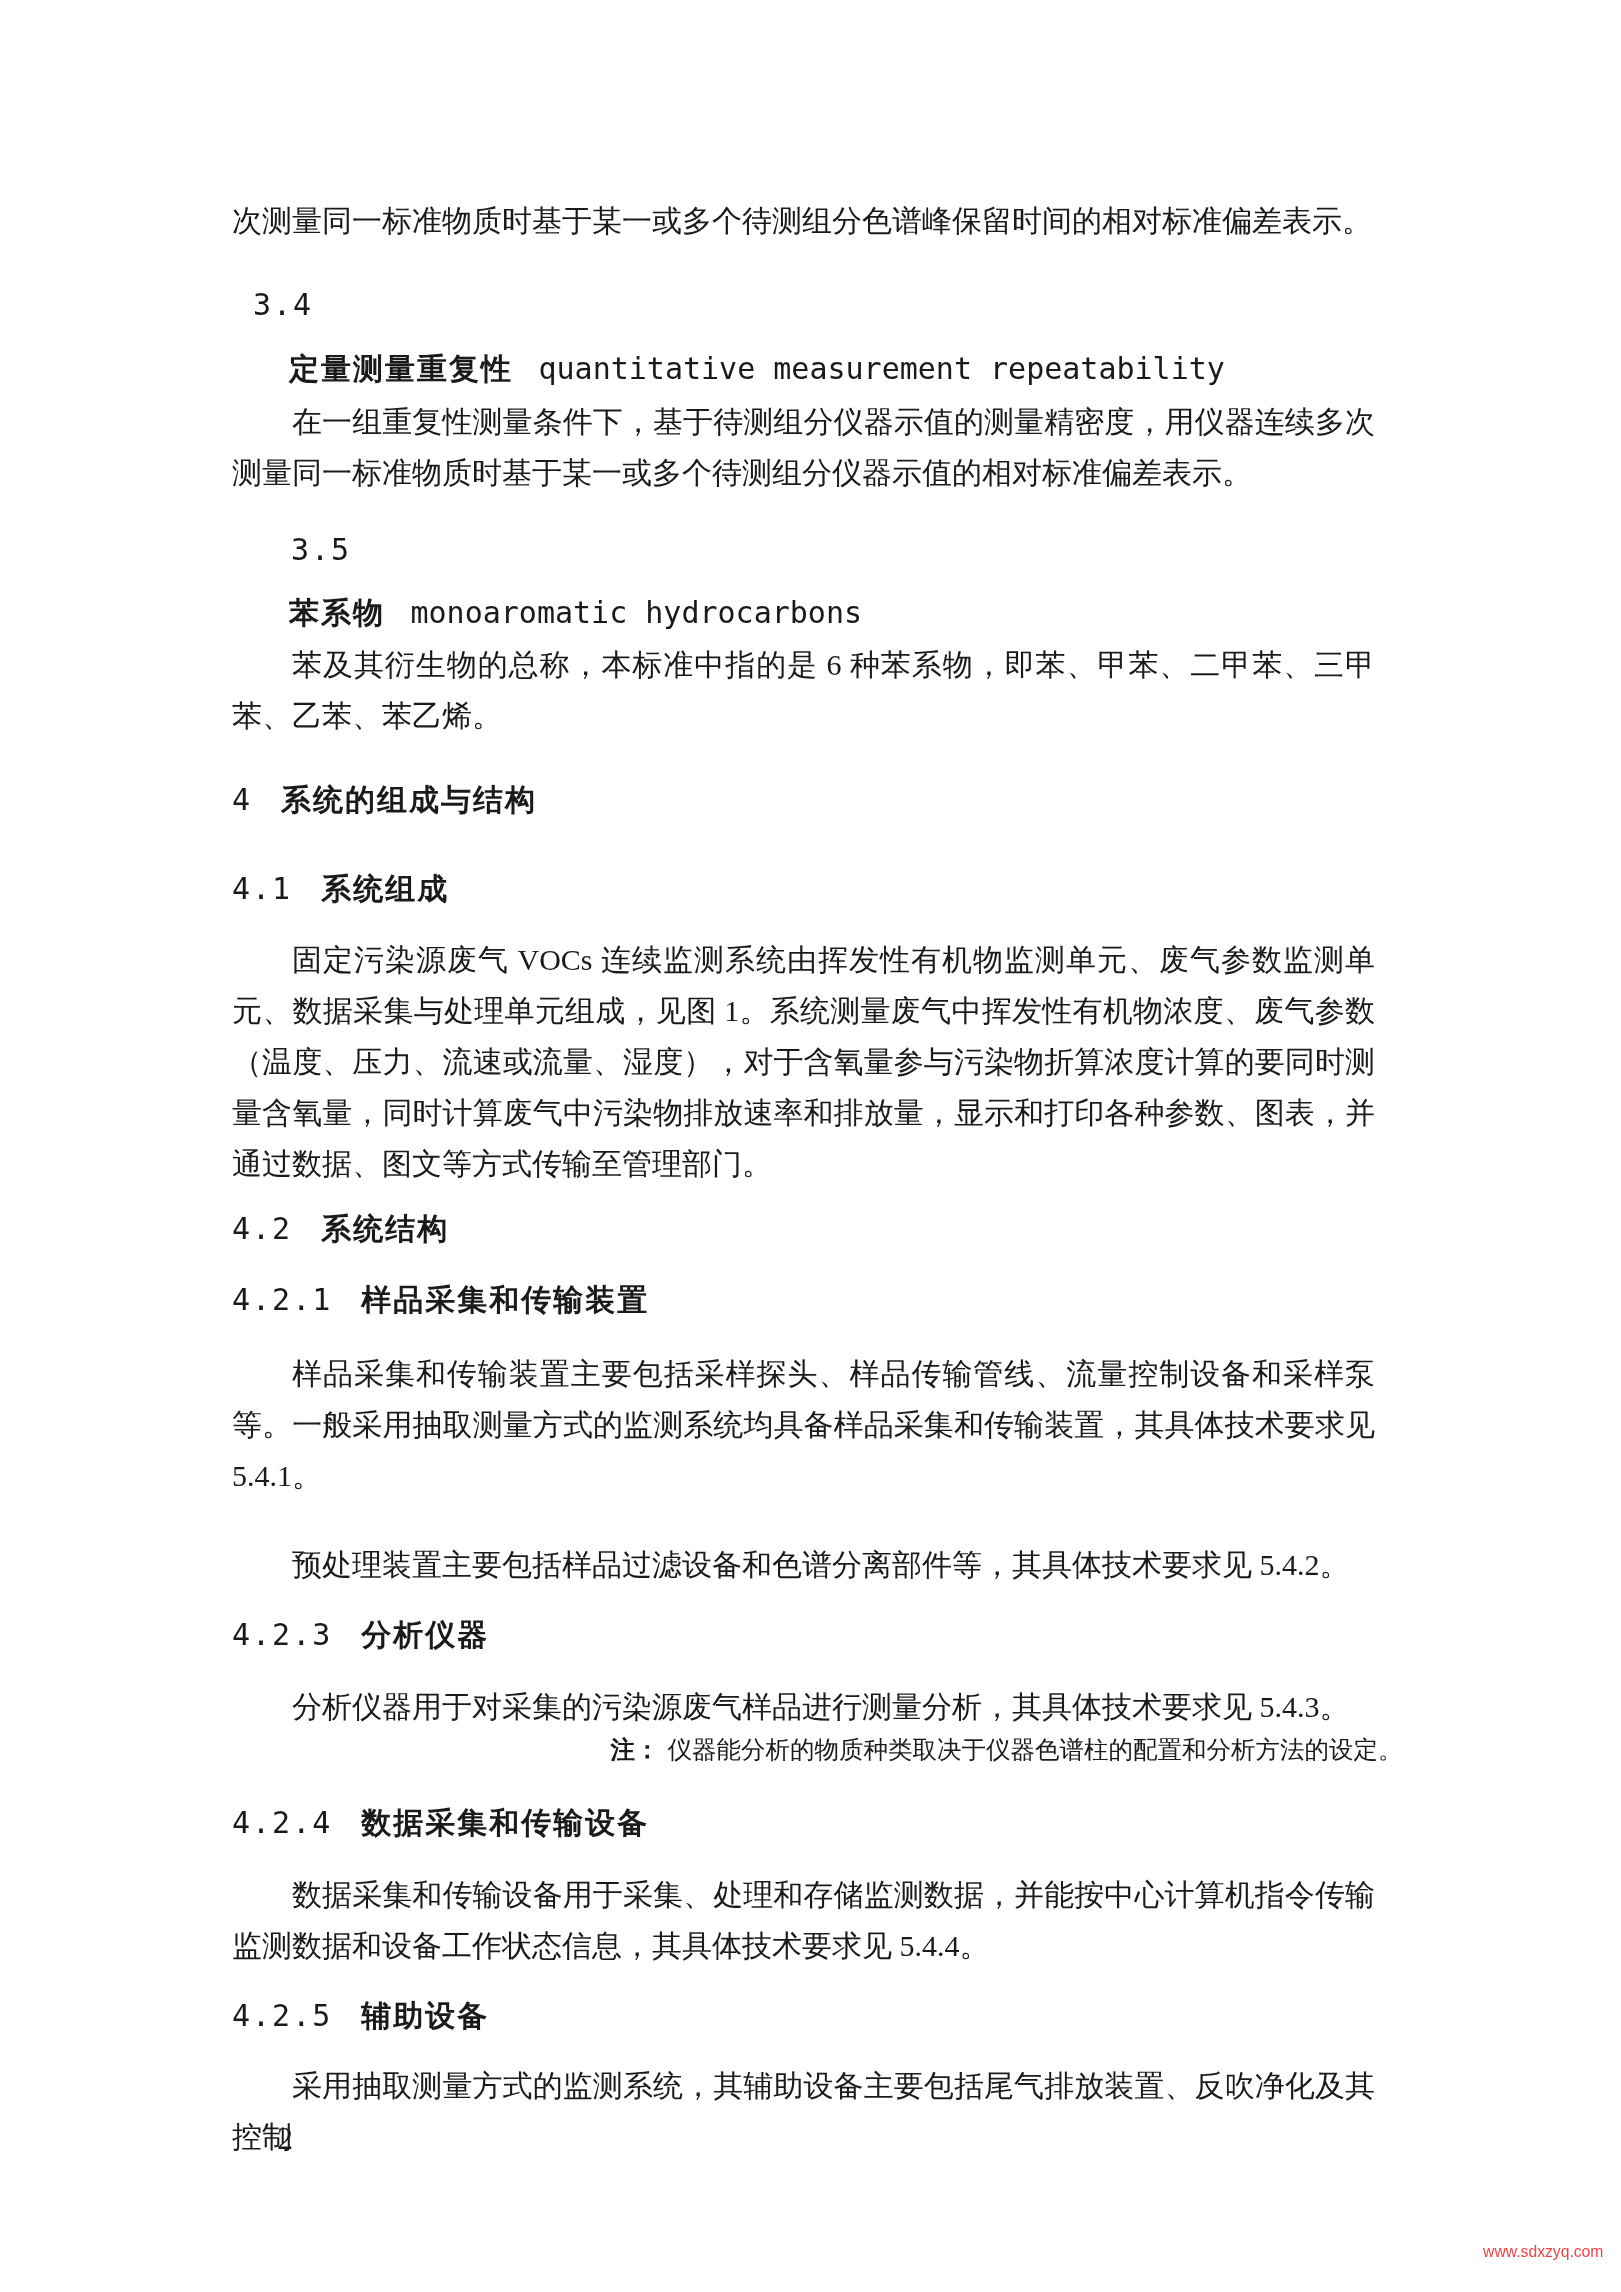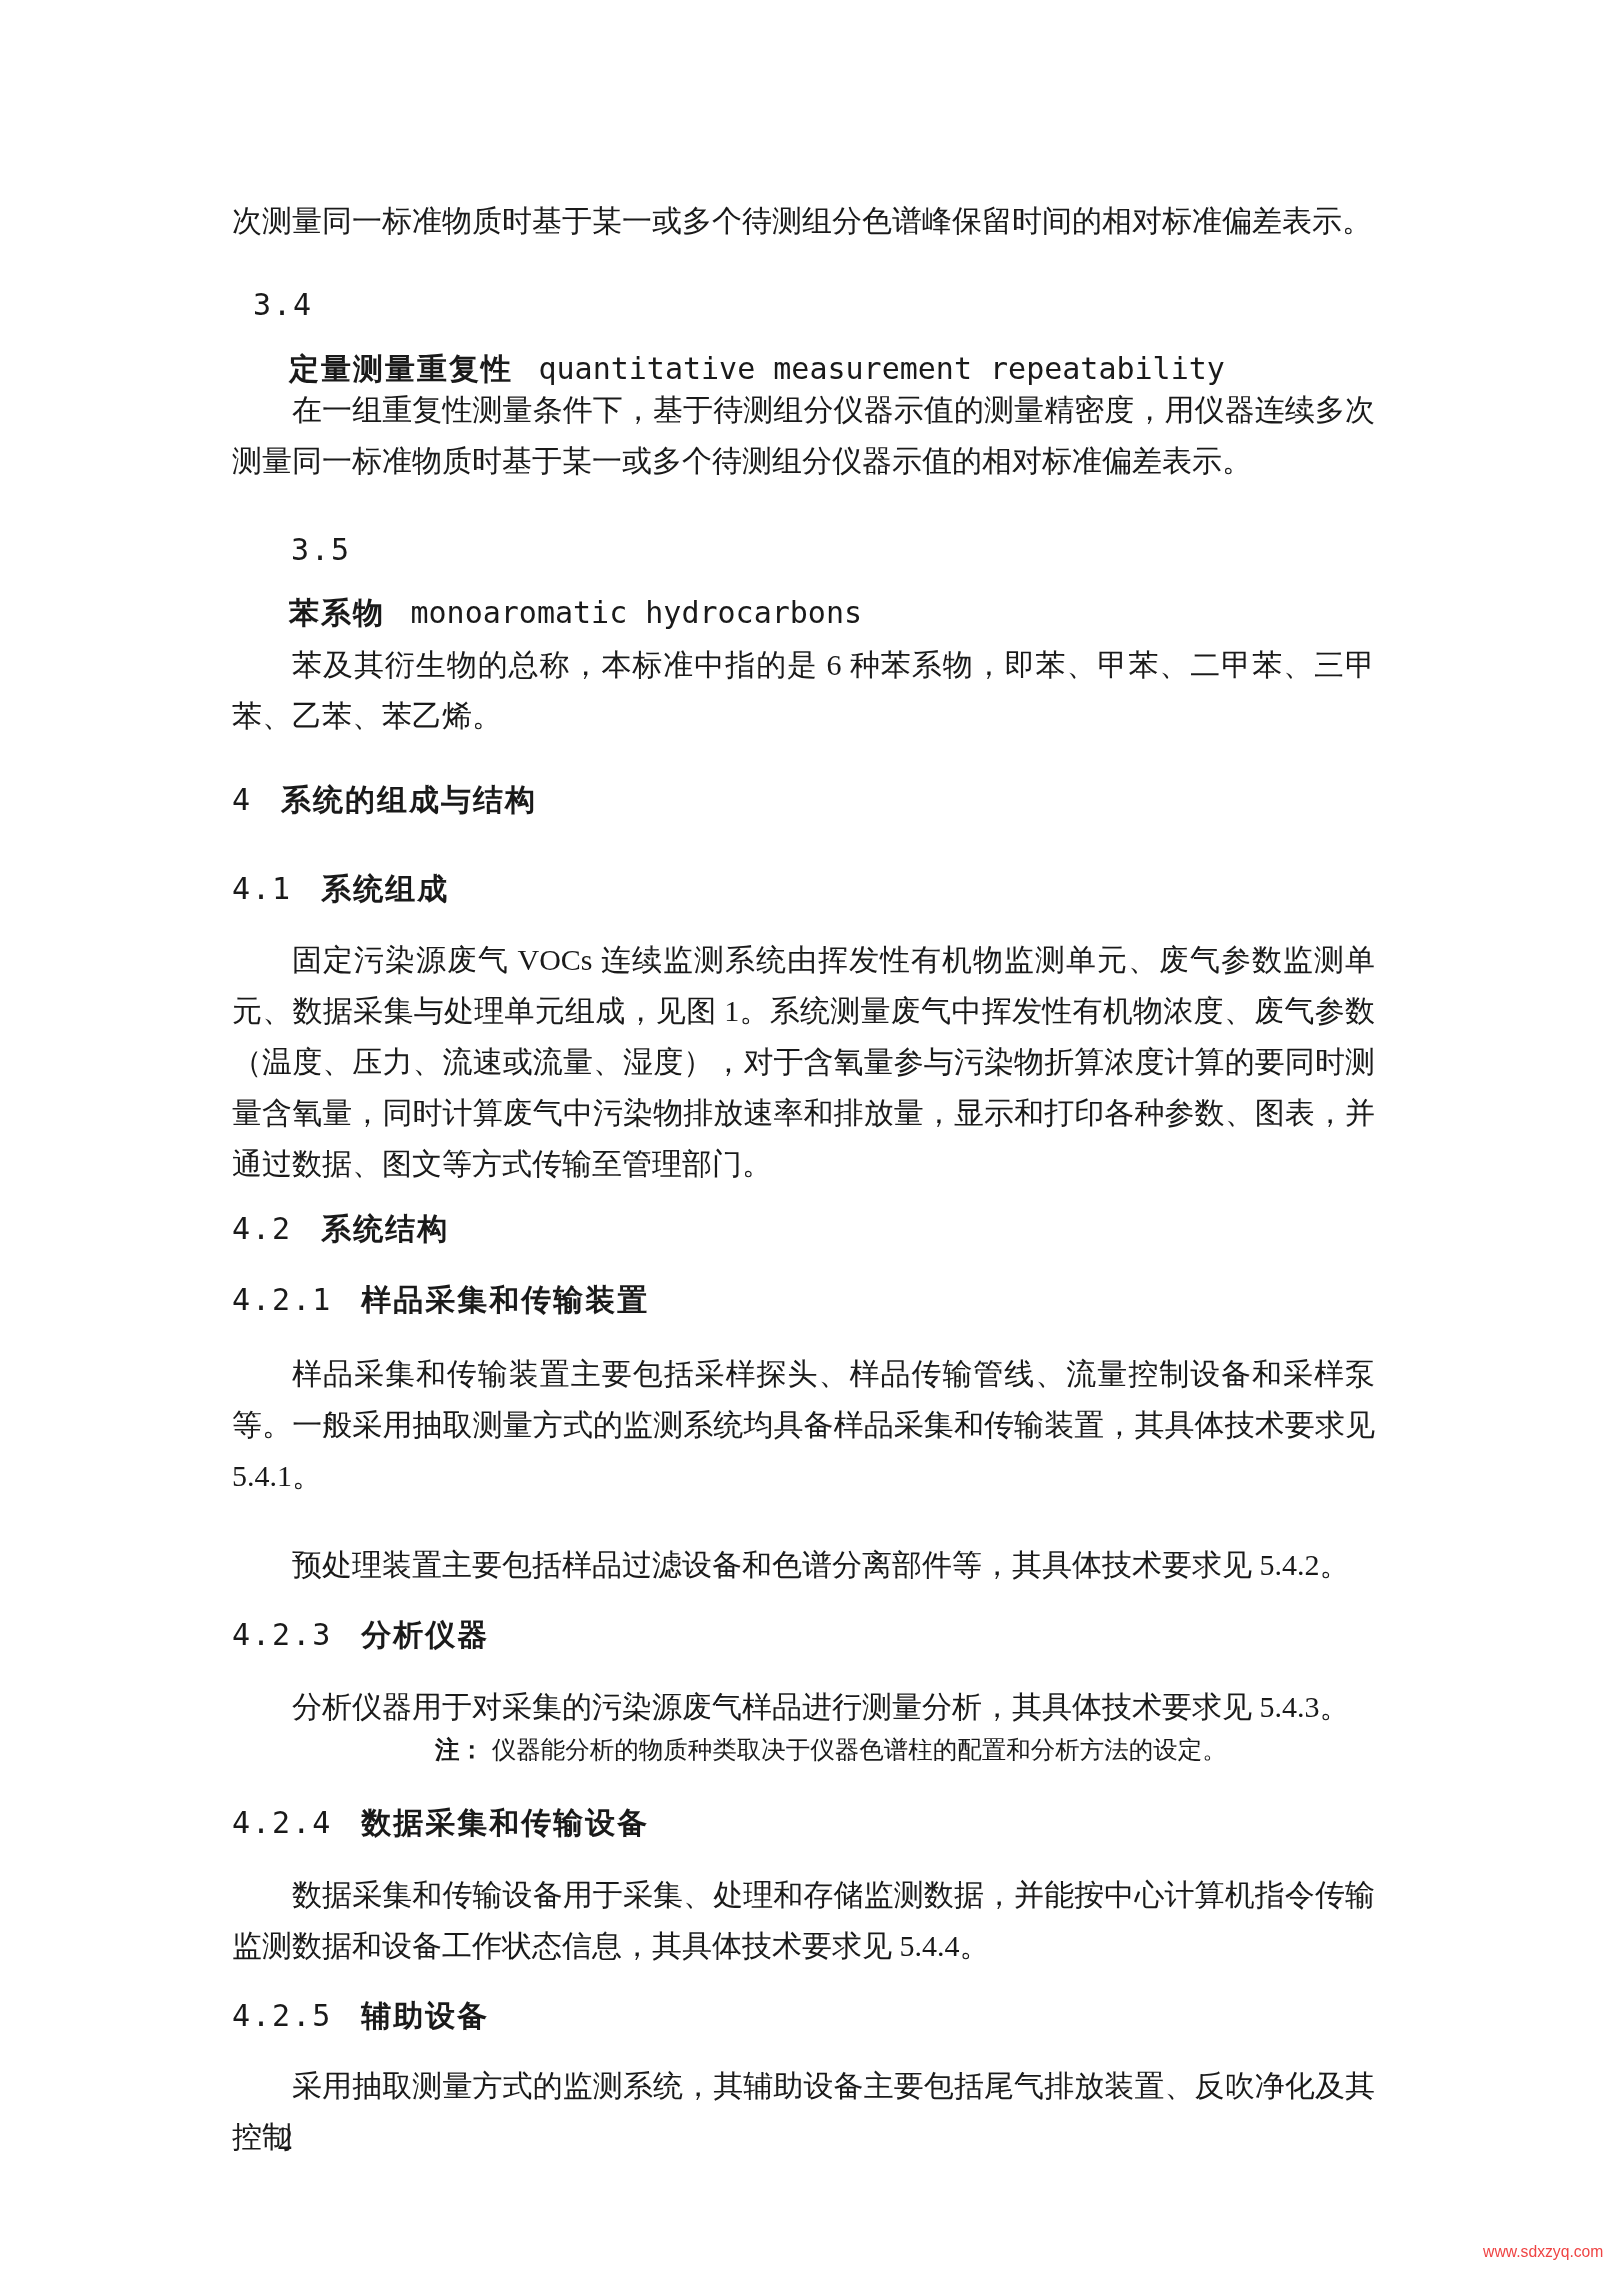--- a/index.html
+++ b/index.html
@@ -53,21 +53,21 @@
   }
   .h-title {
     font-family: "Liberation Sans", "DejaVu Sans", sans-serif;
     font-weight: bold;
     letter-spacing: 2px;
   }
   .note-line {
     font-size: 24.5px;
     line-height: 39px;
     padding-left: 27.4px;
-    text-align: center;
+    text-align: right;
   }
   .note-label {
     font-family: "Liberation Sans", "DejaVu Sans", sans-serif;
     font-weight: bold;
     margin-right: 7.8px;
   }
   .page-number {
     position: absolute;
     left: 277px;
     top: 2117px;
@@ -91,21 +91,21 @@
 <div class="page">
 
   <div class="blk para-cont" style="top:195px">次测量同一标准物质时基于某一或多个待测组分色谱峰保留时间的相对标准偏差表示。</div>
 
   <div class="blk sec-num-line" style="top:279px">3.4</div>
 
   <div class="blk term-line" style="top:343px">
     <span class="term-zh">定量测量重复性</span><span class="term-en">quantitative measurement repeatability</span>
   </div>
 
-  <div class="blk para" style="top:384px">在一组重复性测量条件下，基于待测组分仪器示值的测量精密度，用仪器连续多次测量同一标准物质时基于某一或多个待测组分仪器示值的相对标准偏差表示。</div>
+  <div class="blk para" style="top:396px">在一组重复性测量条件下，基于待测组分仪器示值的测量精密度，用仪器连续多次测量同一标准物质时基于某一或多个待测组分仪器示值的相对标准偏差表示。</div>
 
   <div class="blk sec-num-line" style="top:524px; left:270px">3.5</div>
 
   <div class="blk term-line" style="top:587px">
     <span class="term-zh">苯系物</span><span class="term-en">monoaromatic hydrocarbons</span>
   </div>
 
   <div class="blk para" style="top:639px">苯及其衍生物的总称，本标准中指的是 6 种苯系物，即苯、甲苯、二甲苯、三甲苯、乙苯、苯乙烯。</div>
 
   <div class="blk heading" style="top:774px">

